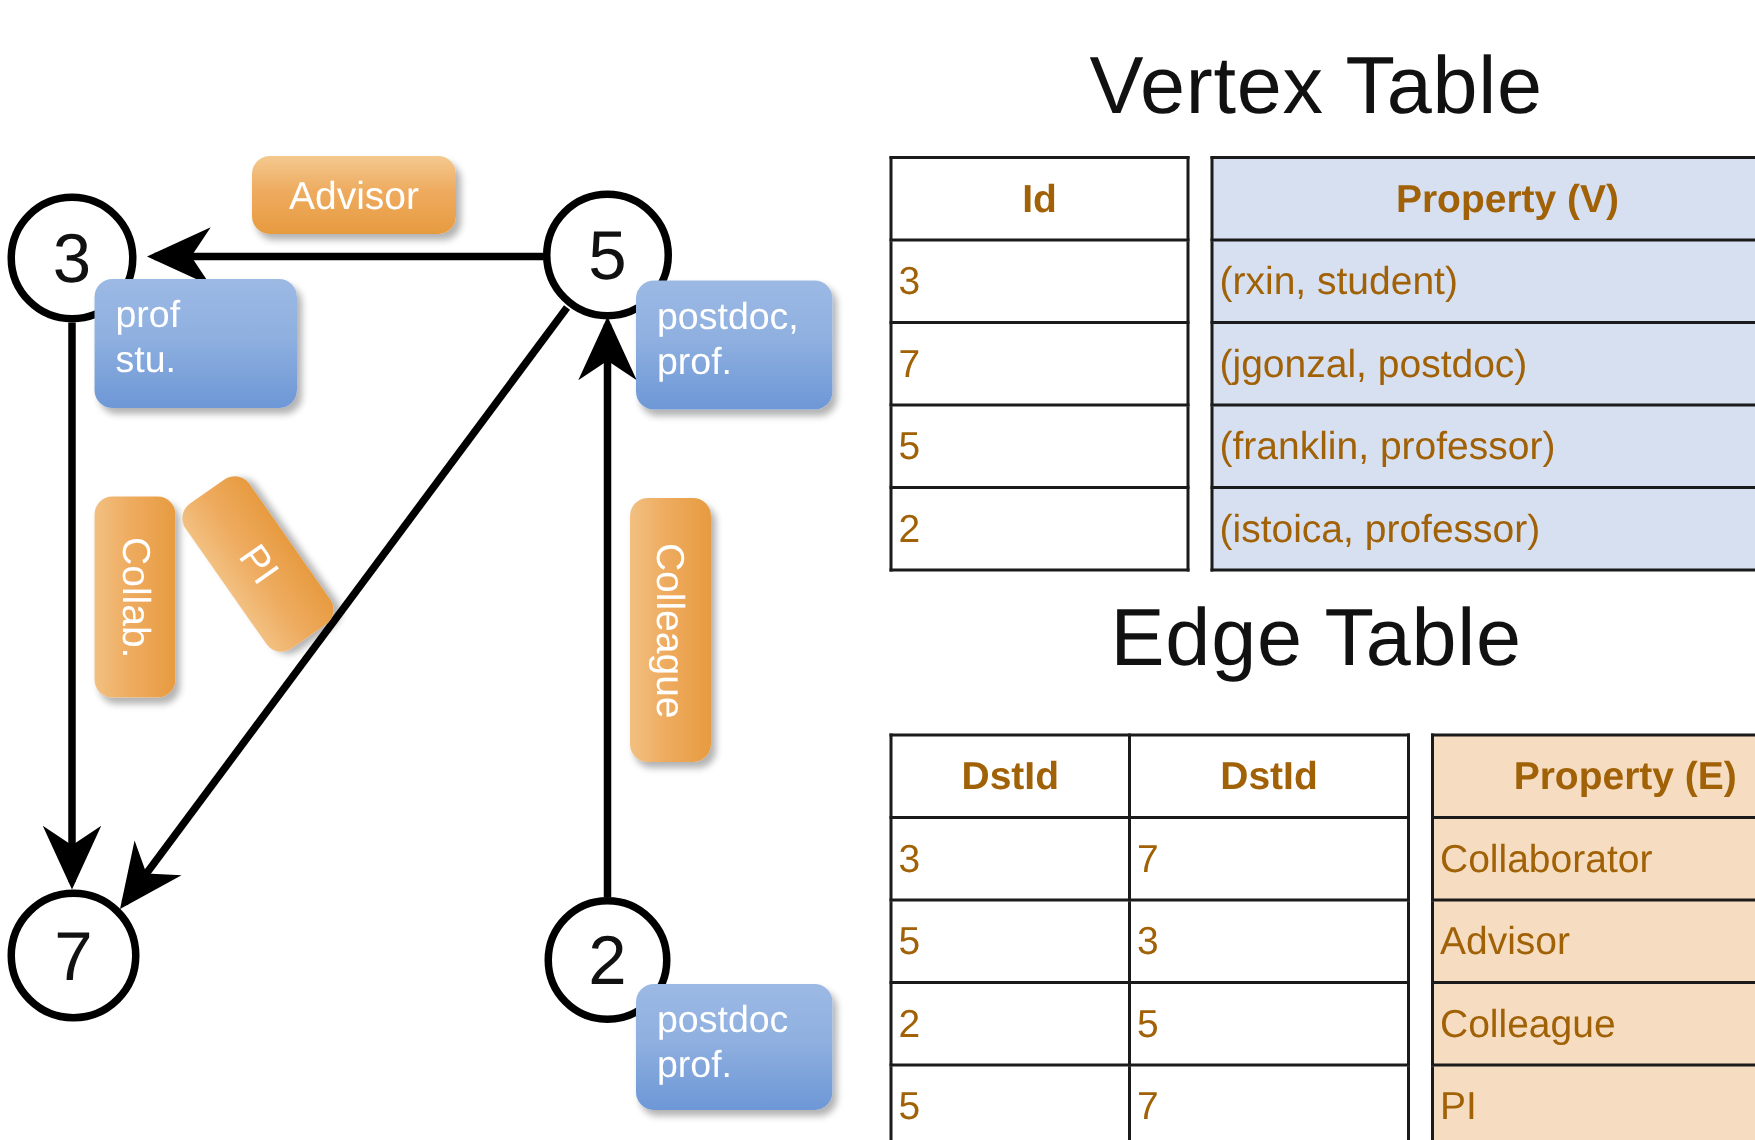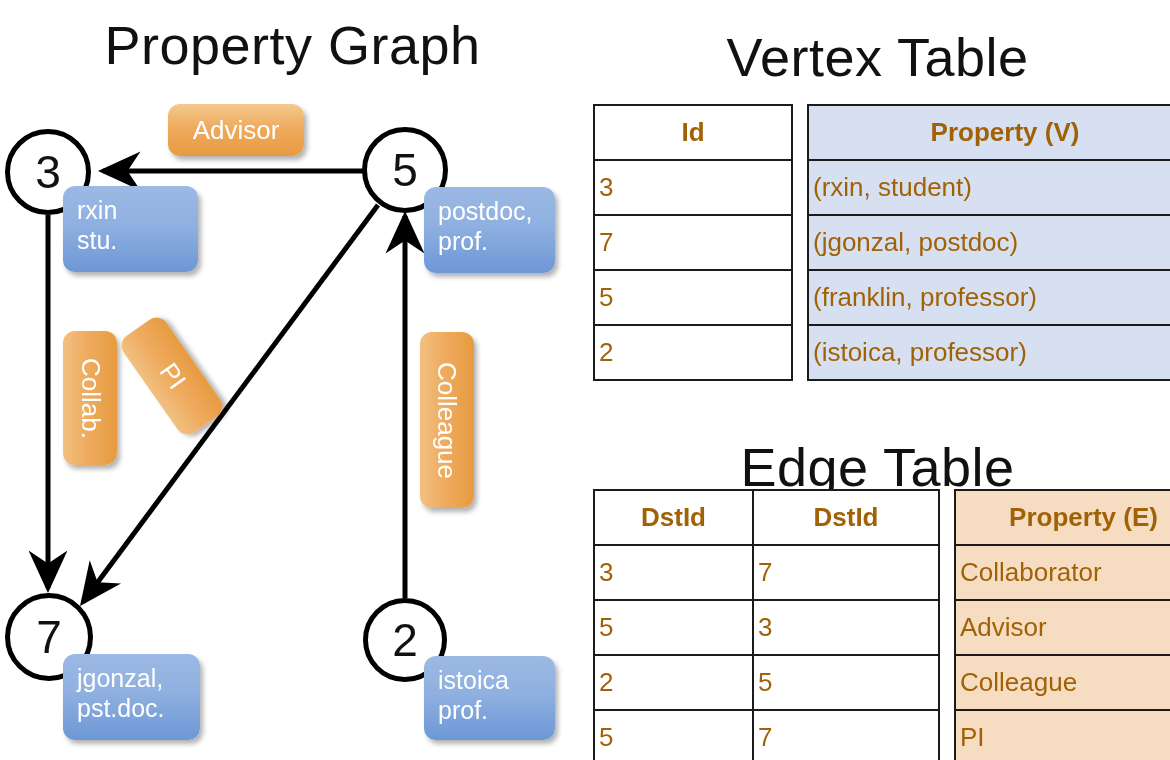--- a/index.html
+++ b/index.html
@@ -20,21 +20,21 @@
     font-weight:300;
     font-size:54px;
     letter-spacing:0.5px;
     color:#111111;
     white-space:nowrap;
     text-align:center;
     line-height:1;
   }
   #title-property-graph{left:0;top:18px;width:585px;}
   #title-vertex-table{left:585px;top:30px;width:585px;}
-  #title-edge-table{left:585px;top:398px;width:585px;margin-top:42px;}
+  #title-edge-table{left:585px;top:398px;width:585px;}
 
   
   #graph-canvas{left:0;top:0;width:585px;height:760px;}
   #graph-svg{position:absolute;left:0;top:0;}
 
   .node-circle{
     position:absolute;
     border:5px solid #000000;
     border-radius:50%;
     background:#ffffff;
@@ -109,21 +109,20 @@
   #edge-table .col-dst{width:176px;background:#ffffff;margin-top:40px;}
   #edge-table .col-eprop{width:247px;background:#f6ddc2;}
 
   .sep-cell{border:none !important;width:6px;background:#ffffff;padding:0;}
 </style>
 </head>
 <body>
 
 <div class="panel" id="graph-canvas">
 
-  <div class="big-title" id="title-property-graph">Property Graph</div>
 
   <svg id="graph-svg" width="585" height="760">
     <defs>
       <marker id="arrowhead" markerWidth="9" markerHeight="9" refX="7.5" refY="4.5" orient="auto" markerUnits="strokeWidth">
         <path d="M0,0.6 L8.5,4.5 L0,8.4 L2.6,4.5 Z" fill="#000000"></path>
       </marker>
     </defs>
 
     <line x1="364" y1="171" x2="103" y2="171" stroke="#000000" stroke-width="5" marker-end="url(#arrowhead)"></line>
 
@@ -141,36 +140,32 @@
     <span>5</span>
   </div>
   <div class="node-circle" style="left:5px;top:593px;width:88px;height:88px;">
     <span>7</span>
   </div>
   <div class="node-circle" style="left:363px;top:598px;width:84px;height:84px;">
     <span>2</span>
   </div>
 
   <div class="prop-box" style="left:63px;top:186px;width:135px;height:86px;">
-    <div>rxin</div>
+    <div>prof</div>
     <div>stu.</div>
   </div>
 
   <div class="prop-box" style="left:424px;top:187px;width:131px;height:86px;">
     <div>postdoc,</div>
     <div>prof.</div>
   </div>
 
-  <div class="prop-box" style="left:63px;top:654px;width:137px;height:86px;">
-    <div>jgonzal,</div>
-    <div>pst.doc.</div>
-  </div>
 
   <div class="prop-box" style="left:424px;top:656px;width:131px;height:84px;">
-    <div>istoica</div>
+    <div>postdoc</div>
     <div>prof.</div>
   </div>
 
   <div class="edge-label horizontal" style="left:168px;top:104px;width:136px;height:52px;">
     <span>Advisor</span>
   </div>
 
   <div class="edge-label" style="left:63px;top:331px;width:54px;height:134px;">
     <span class="vtext">Collab.</span>
   </div>

